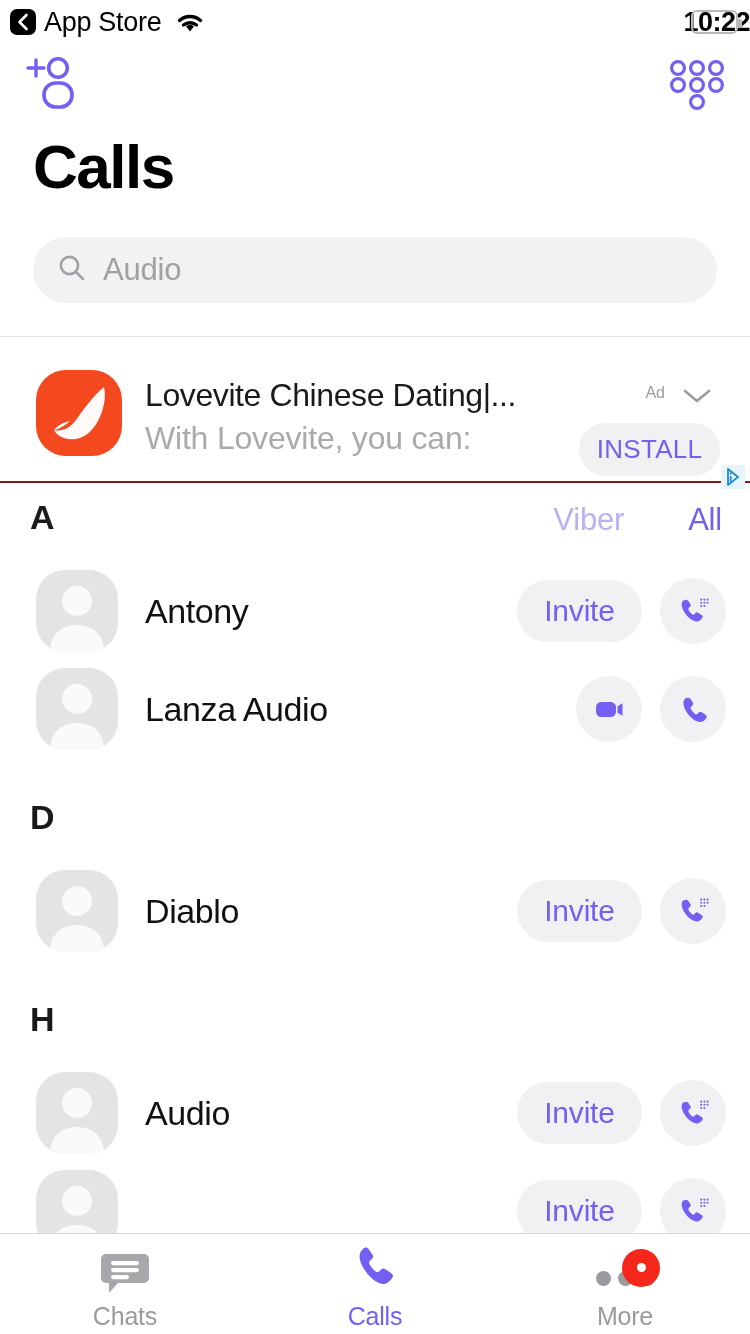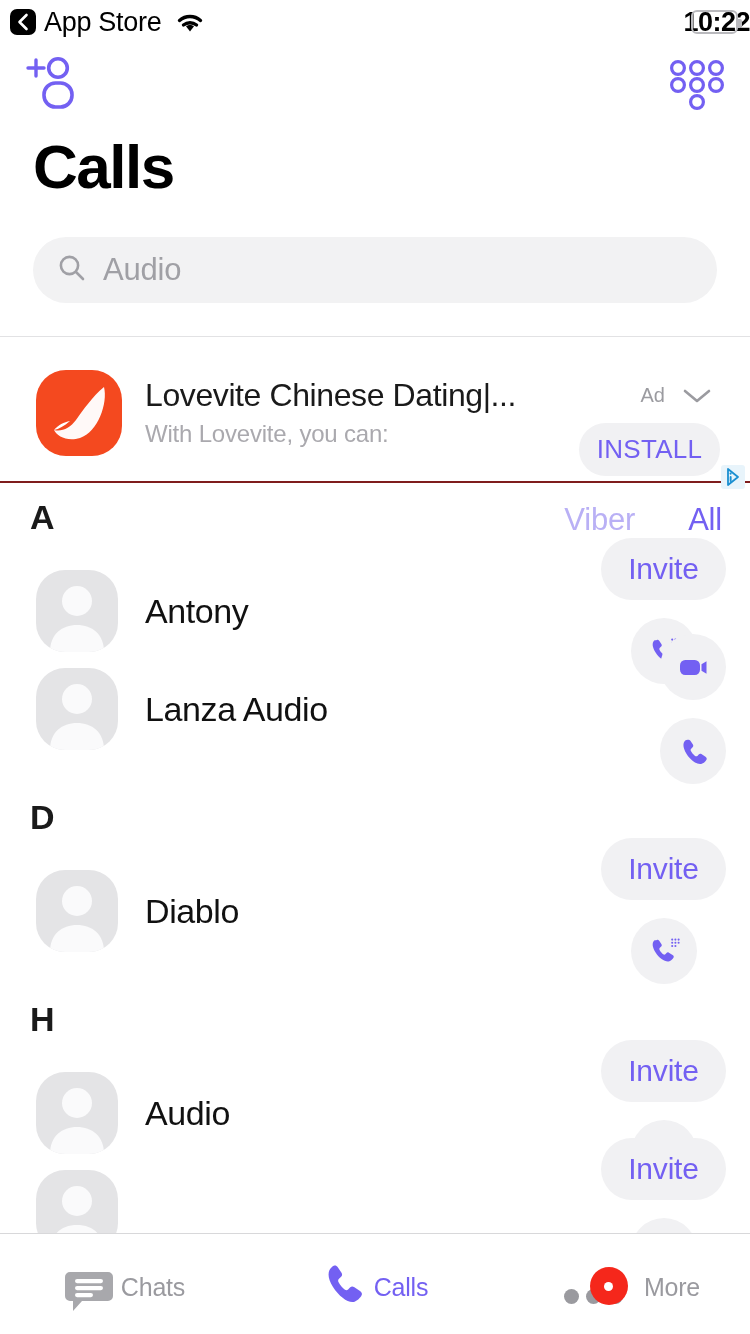--- a/index.html
+++ b/index.html
@@ -71,25 +71,25 @@
     position:absolute; left:36px; top:33px; width:86px; height:86px;
     background:#f4491f; border-radius:30px; overflow:hidden;
   }
   .ad-title {
     position:absolute; left:145px; top:40px; width:400px;
     font-size:32px; color:#1a1a1a; white-space:nowrap; overflow:hidden;
     text-overflow:ellipsis; letter-spacing:-0.4px;
   }
   .ad-sub {
     position:absolute; left:145px; top:83px;
-    font-size:24px; color:#aaa9ae; letter-spacing:-0.2px;
+    font-size:32px; color:#aaa9ae; letter-spacing:-0.2px;
   }
   .ad-label {
     position:absolute; right:85px; top:47px;
-    font-size:20px; color:#9b9ba0;
+    font-size:16px; color:#9b9ba0;
   }
   .ad-chevron { position:absolute; right:38px; top:50px; cursor:pointer; }
   .ad-install {
     position:absolute; right:30px; top:86px;
     width:141px; height:53px; border-radius:27px; background:#f1f1f3;
     display:flex; align-items:center; justify-content:center;
     font-size:26px; color:#7360f2; letter-spacing:0.3px; cursor:pointer;
   }
   .adchoices {
     position:absolute; right:5px; bottom:-8px;
@@ -101,58 +101,58 @@
 
   .section-head {
     position:relative; height:78px; display:flex; align-items:center;
   }
   .section-letter {
     position:absolute; left:30px; top:14px;
     font-size:34px; font-weight:bold; color:#1a1a1a;
   }
   .filter-tabs {
     position:absolute; right:28px; top:18px;
-    display:flex; align-items:center; gap:18px;
+    display:flex; align-items:center; gap:29px;
   }
   .filter-tab { font-size:31px; color:#b9b0f5; cursor:pointer; letter-spacing:-0.2px; }
   .filter-tab.active { color:#7360f2;margin-left:35px; }
 
   .contact-row {
     position:relative; height:98px; display:flex; align-items:center;
   }
   .avatar {
     position:absolute; left:36px; width:82px; height:82px;
     background:#e4e4e6; border-radius:29px; overflow:hidden;
   }
   .contact-name {
     position:absolute; left:145px;
     font-size:34px; color:#111; letter-spacing:-0.4px;
   }
   .row-actions {
-    position:absolute; right:24px; display:flex; align-items:center; gap:18px;flex-direction:column;
+    position:absolute; right:24px; display:flex; align-items:center; gap:18px;
   }
   .pill-invite {
     width:125px; height:62px; border-radius:31px; background:#f1f1f3;
     display:flex; align-items:center; justify-content:center;
     font-size:30px; color:#7360f2; cursor:pointer; letter-spacing:-0.2px;
   }
   .circ-btn {
     width:66px; height:66px; border-radius:50%; background:#f1f1f3;
     display:flex; align-items:center; justify-content:center; cursor:pointer;
   }
   .spacer-gap { height:26px; }
 
   
   .tabbar {
     position:absolute; bottom:0; left:0; width:750px; height:101px;
     background:#fff; border-top:1px solid #d8d8da;
     display:flex;
   }
   .tabitem {
-    flex:1; display:flex; 
+    flex:1; display:flex; flex-direction:column;
     align-items:center; justify-content:center; gap:8px; cursor:pointer;
     padding-top:6px;
   }
   .tablabel { font-size:25px; color:#9a9a9f; letter-spacing:-0.2px; }
   .tabitem.active .tablabel { color:#7360f2; }
   .tabicon { height:50px; display:flex; align-items:flex-end; justify-content:center; }
   .more-icon { position:relative; width:86px; height:50px; }
   .more-dot {
     position:absolute; bottom:8px; width:15px; height:15px;
     border-radius:50%; background:#9a9a9f;

